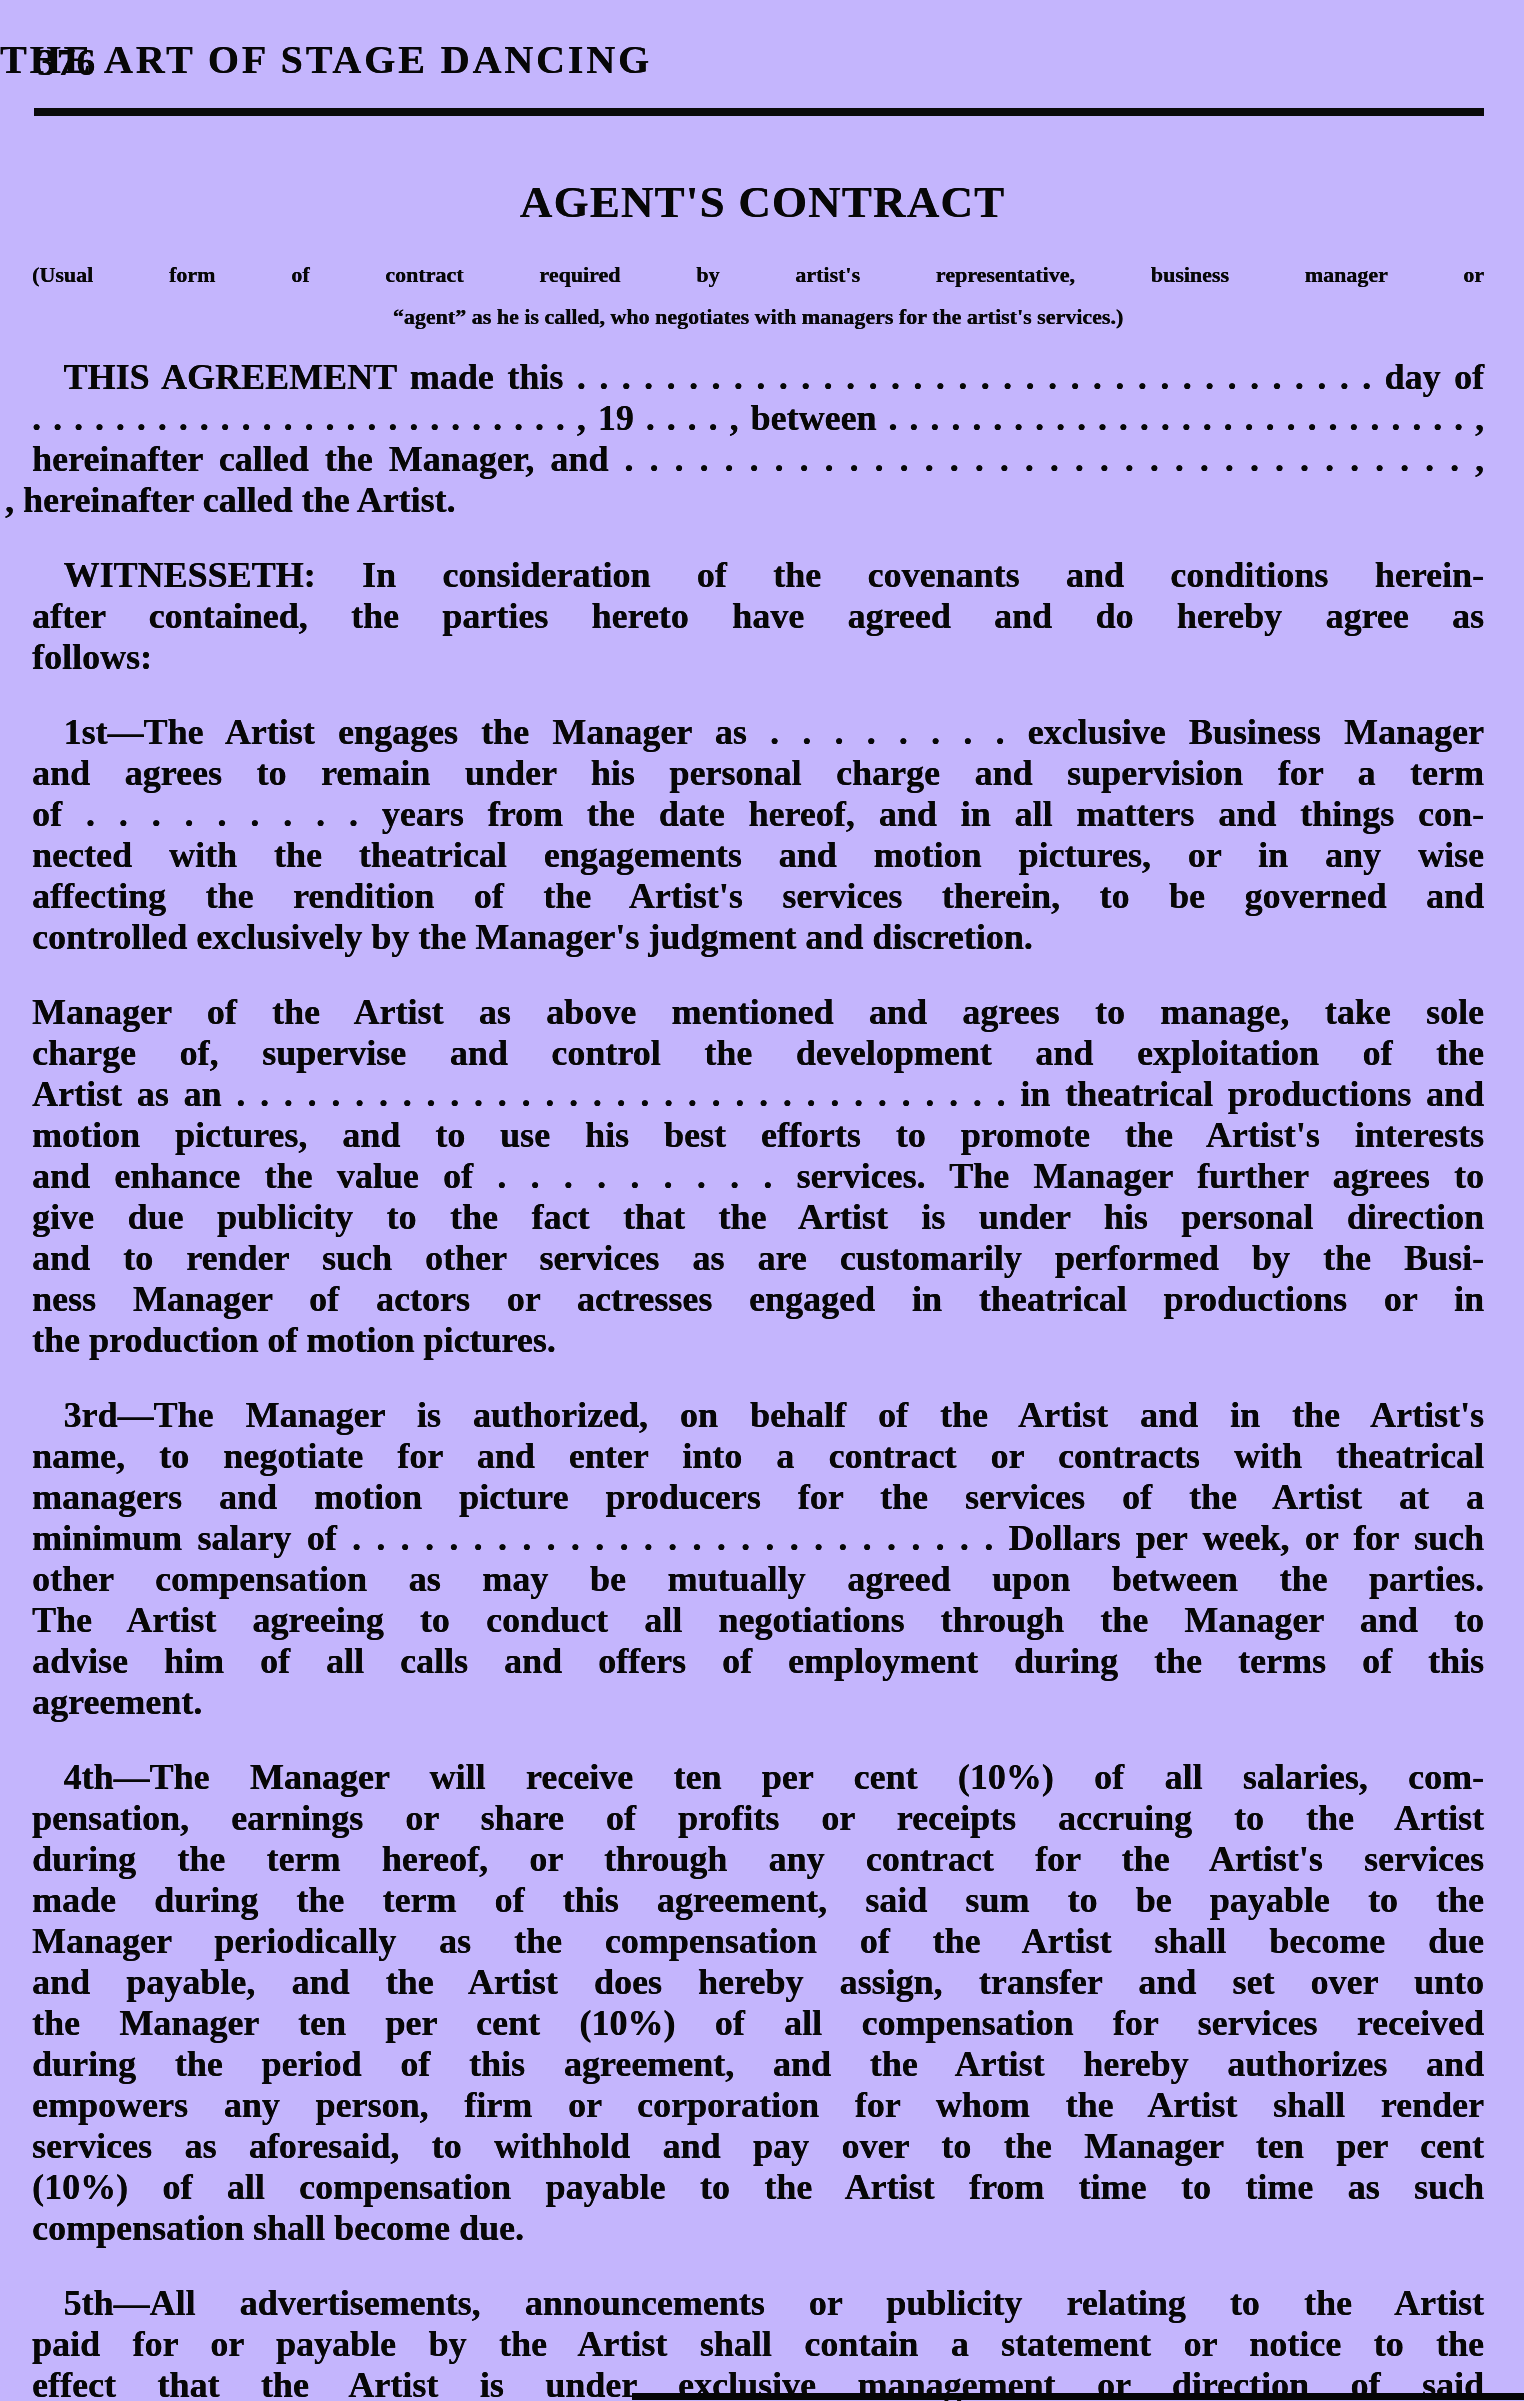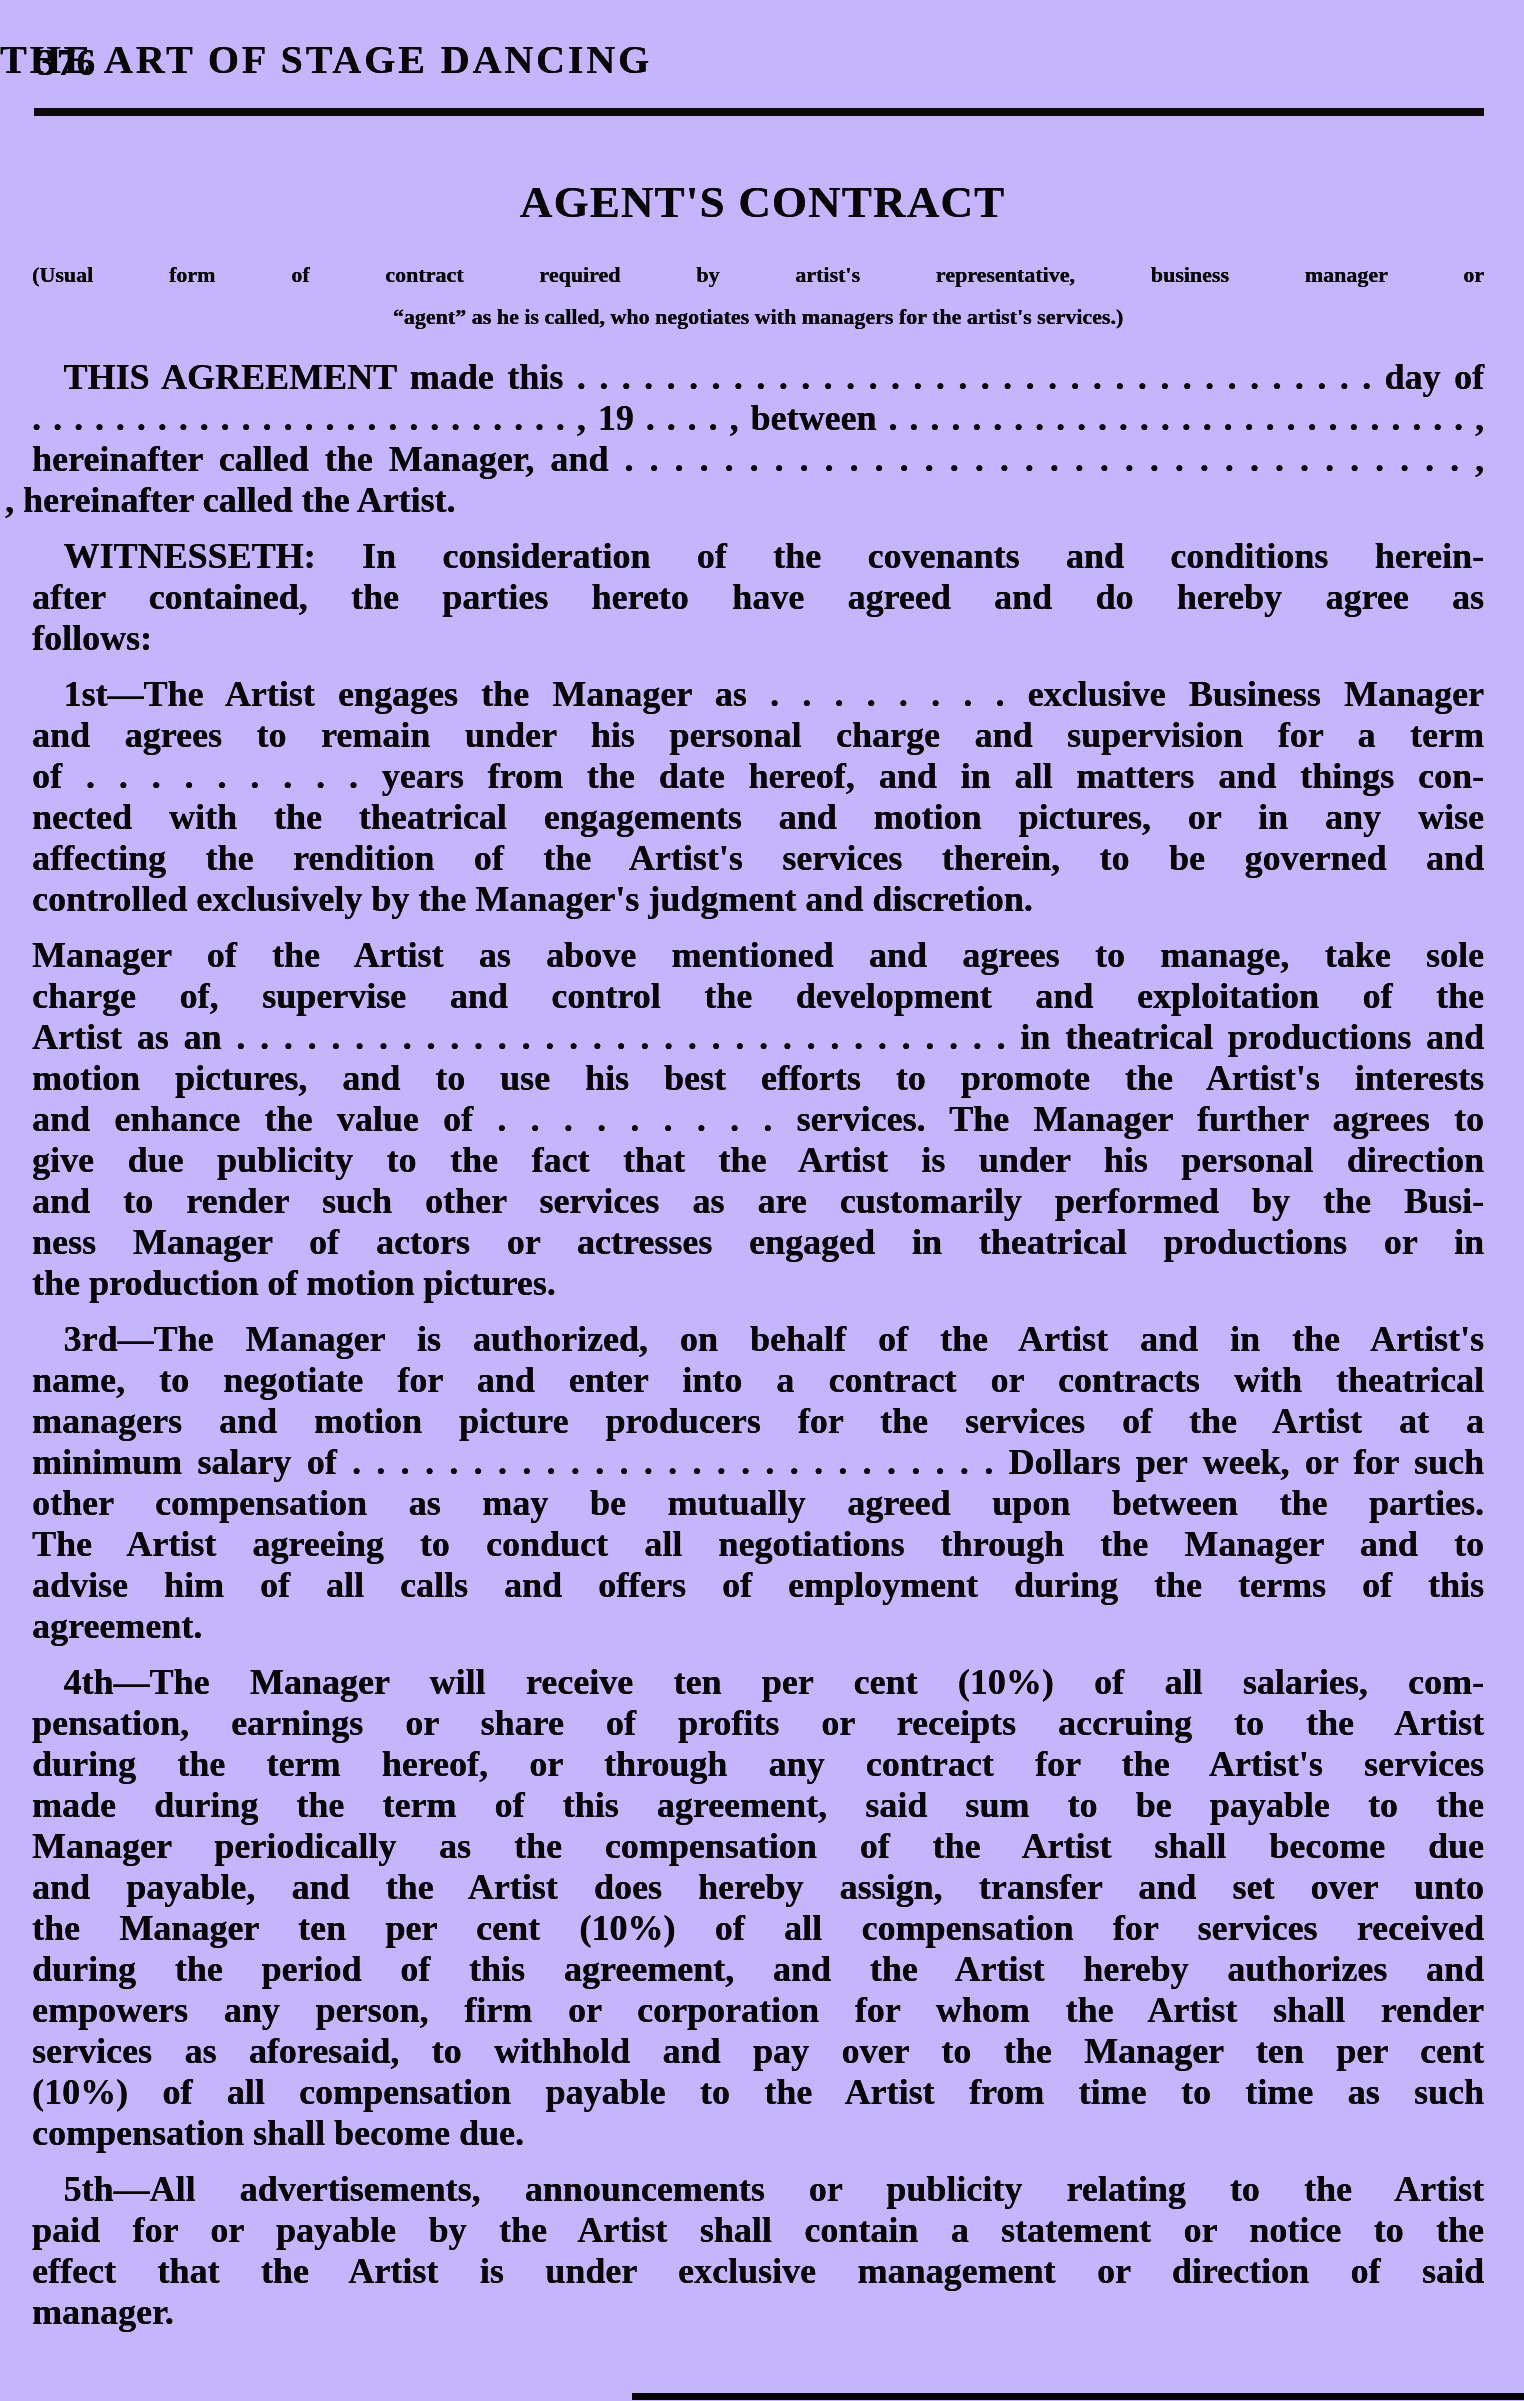--- a/index.html
+++ b/index.html
@@ -59,21 +59,21 @@
   .intro-note .line { text-align: justify; text-align-last: justify; }
   .intro-note .line.center { text-align: center; text-align-last: center; }
   .contract-body {
     position: absolute;
     top: 357px;
     left: 32px;
     right: 41px;
     font-size: 36px;
     line-height: 41px;
   }
-  .para + .para { margin-top: 15px; }
+  .para + .para { margin-top: 34px; }
   .line {
     text-align: justify;
     text-align-last: justify;
     -moz-text-align-last: justify;
     white-space: normal;
   }
   .line.last { text-align-last: left; -moz-text-align-last: left; }
   .line.first { text-indent: 31.5px; }
   .line.hang { text-indent: -27px; }
   .scan-artifact-line {

